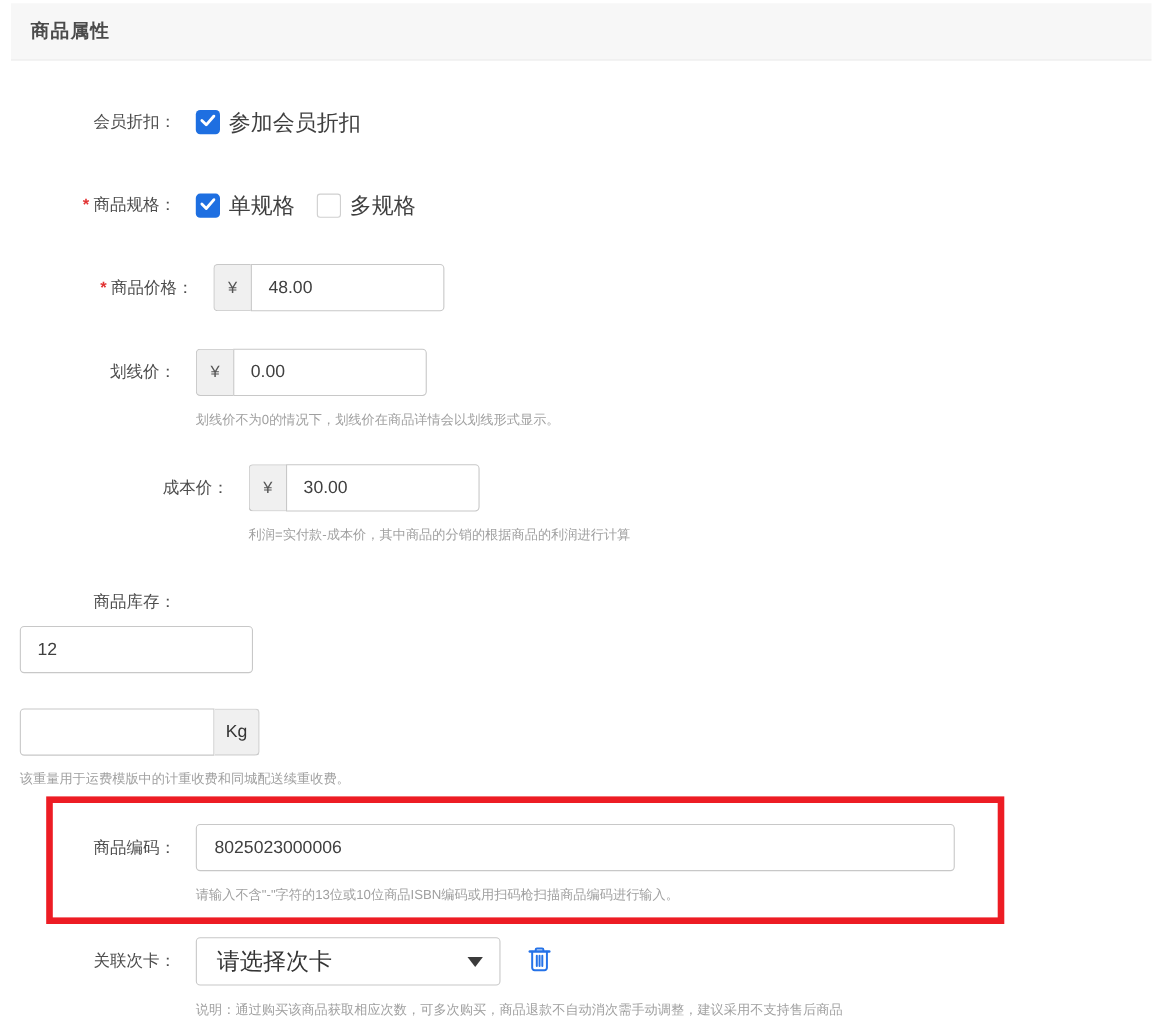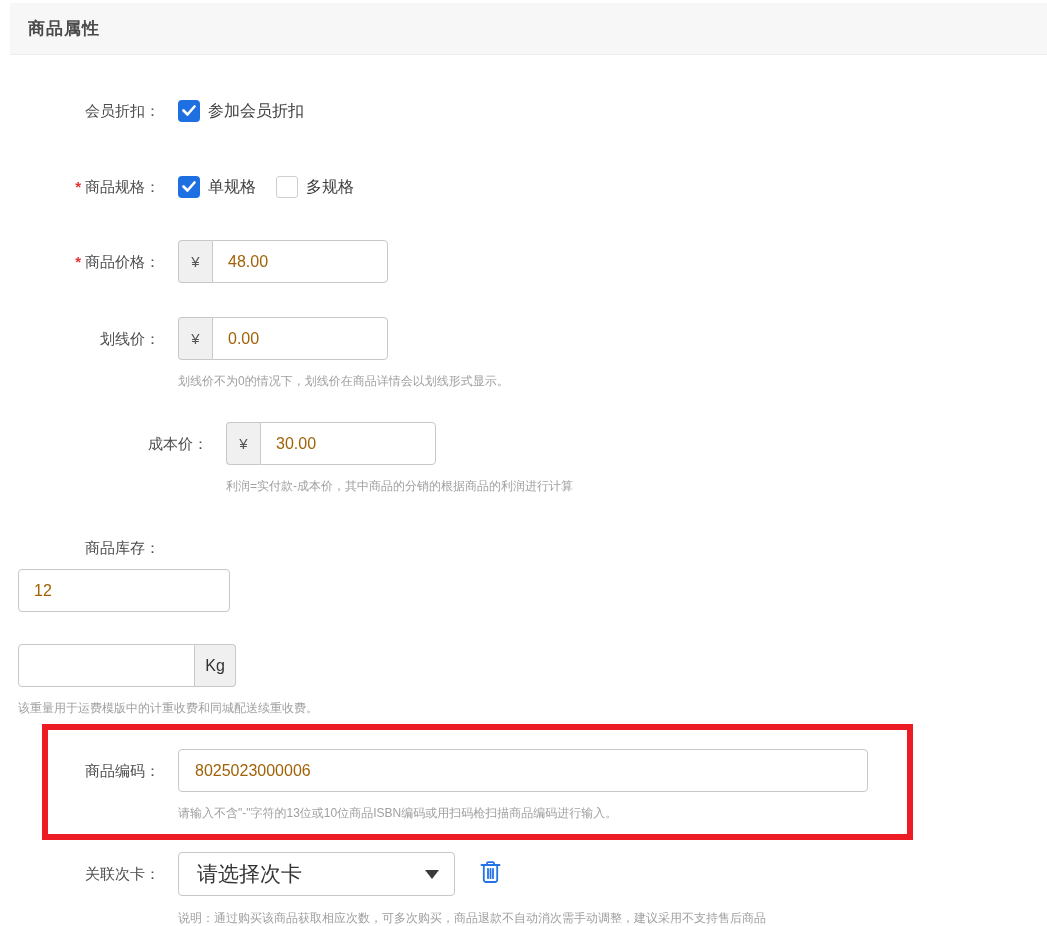--- a/index.html
+++ b/index.html
@@ -7,48 +7,48 @@
     font-family:"Liberation Sans","DejaVu Sans",sans-serif; }
 
   .panel-header { margin:3px 0 0 10px; height:52px; background:#f7f7f7;
     border-bottom:1px solid #ececec; display:flex; align-items:center; padding-left:18px; }
   .panel-title { font-size:17px; font-weight:bold; color:#4a4a4a; letter-spacing:1px; }
 
   .form { padding-top:45px; }
 
   .row { display:flex; align-items:flex-start; }
   .mb54 { margin-bottom:54px; } .mb42 { margin-bottom:42px; }
-  .mb34 { margin-bottom:34px; } .mb31 { margin-bottom:31px; }
+  .mb34 { margin-bottom:34px;padding-left:16px; } .mb31 { margin-bottom:31px; }
   .mb32 { margin-bottom:32px;flex-direction:column; } .mb30 { margin-bottom:30px;padding-left:48px; }
   .mb29 { margin-bottom:29px; }
 
   .label { width:160px; text-align:right; font-size:15px; color:#4d4d4d; flex-shrink:0; }
   .cb-row .label { line-height:22px; }
   .input-row .label { line-height:43px; }
   .select-row .label { line-height:44px; }
   .star { color:#e23434; margin-right:4px; font-size:15px; font-weight:bold; }
 
   .control { margin-left:18px; }
   .control-line { display:flex; align-items:flex-start; }
 
   .cb-group { display:flex; align-items:center; height:22px; }
   .cb { width:22px; height:22px; border-radius:4px; display:inline-flex;
     align-items:center; justify-content:center; cursor:pointer; flex-shrink:0; }
   .cb.checked { background:#1E6FE1; }
   .cb.unchecked { background:#fff; border:1px solid #cfcfcf; border-radius:3px; }
-  .cb-label { font-size:16px; color:#3f3f3f; margin-left:8px; cursor:pointer; }
+  .cb-label { font-size:20px; color:#3f3f3f; margin-left:8px; cursor:pointer; }
   .cb2 { margin-left:20px; }
 
   .input-group { display:flex; }
   .addon { height:43px; background:#f0f0f0; border:1px solid #c8c8c8;
     display:flex; align-items:center; justify-content:center; font-size:15px; color:#555; }
   .prefix { width:34px; border-radius:4px 0 0 4px; border-right:none; }
   .suffix { width:41px; border-radius:0 4px 4px 0; border-left:none; font-size:16px; color:#333; }
 
-  .text-input { height:43px; border:1px solid #c8c8c8; font-size:16px; color:#a16207;
+  .text-input { height:43px; border:1px solid #c8c8c8; font-size:16px; color:#404040;
     padding:0 15px; outline:none; background:#fff; font-family:inherit; }
   .price-input { width:176px; border-radius:0 4px 4px 0; }
   .stock-input { width:212px; border-radius:4px; }
   .weight-input { width:177px; border-radius:4px 0 0 4px; }
   .code-input { width:690px; border-radius:4px; padding:0 16px; }
 
   .hint { margin-top:11px; font-size:12px; color:#a0a0a0; line-height:20px; white-space:nowrap; }
 
   .code-row { position:relative; }
   .red-annotation { position:absolute; left:42px; top:-25px; width:871px; height:116px;

